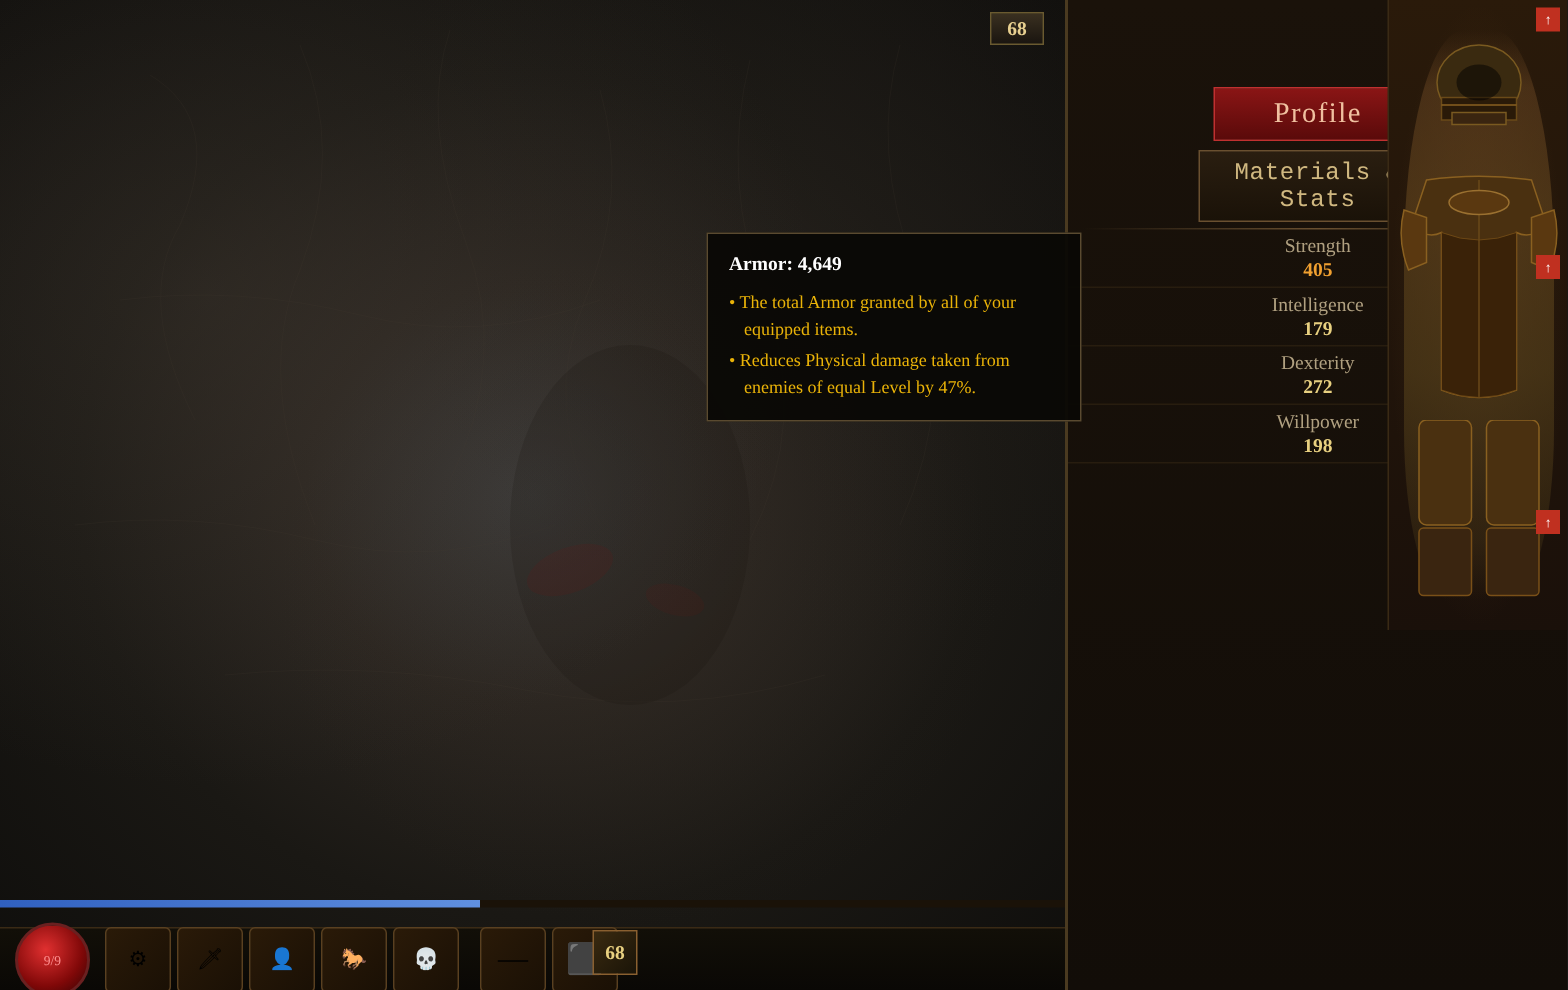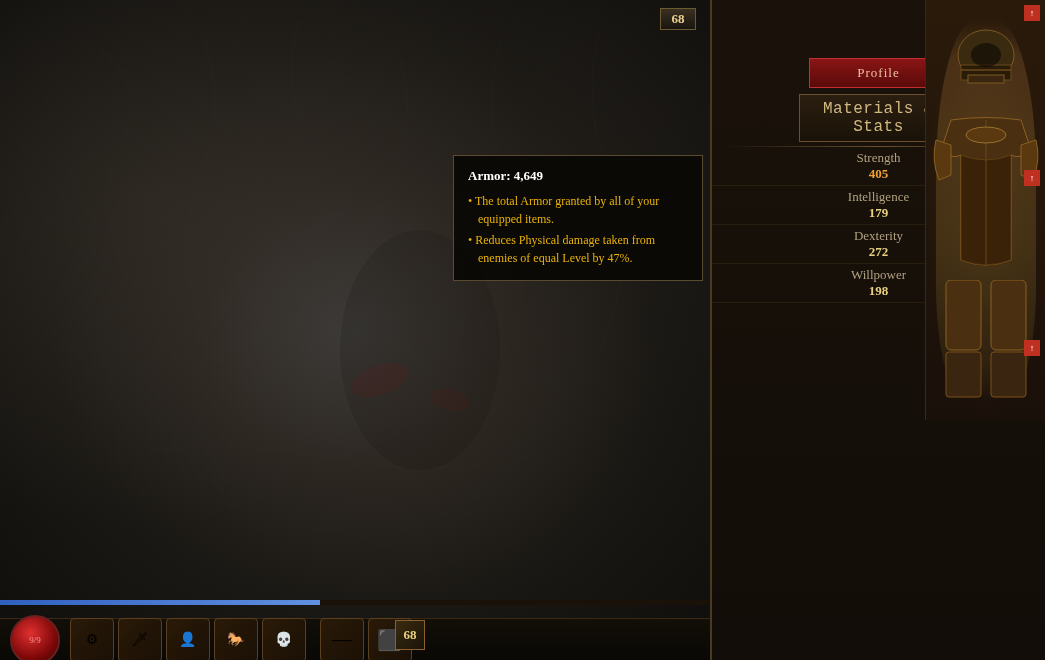--- a/index.html
+++ b/index.html
@@ -54,21 +54,21 @@
       color: #e8d090;
       font-size: 13px;
       font-weight: bold;
       z-index: 10;
     }
 
     
     .tooltip {
       position: absolute;
       top: 155px;
-      left: 453px;
+      left: 471px;
       width: 250px;
       background: rgba(10, 8, 5, 0.95);
       border: 1px solid #5a4a30;
       padding: 10px 14px;
       color: #d4c090;
       font-size: 12px;
       line-height: 1.5;
       z-index: 20;
     }
 
@@ -139,21 +139,21 @@
 
     
     .profile-btn {
       display: block;
       margin: 6px auto;
       width: 140px;
       padding: 6px 0;
       background: linear-gradient(to bottom, #8a1515, #5a0a0a);
       border: 1px solid #c03030;
       color: #f0c0a0;
-      font-size: 13px;
+      font-size: 19px;
       font-family: 'Georgia', serif;
       text-align: center;
       cursor: pointer;
       letter-spacing: 1px;
     }
 
     .materials-btn {
       display: block;
       margin: 4px auto;
       width: 160px;

